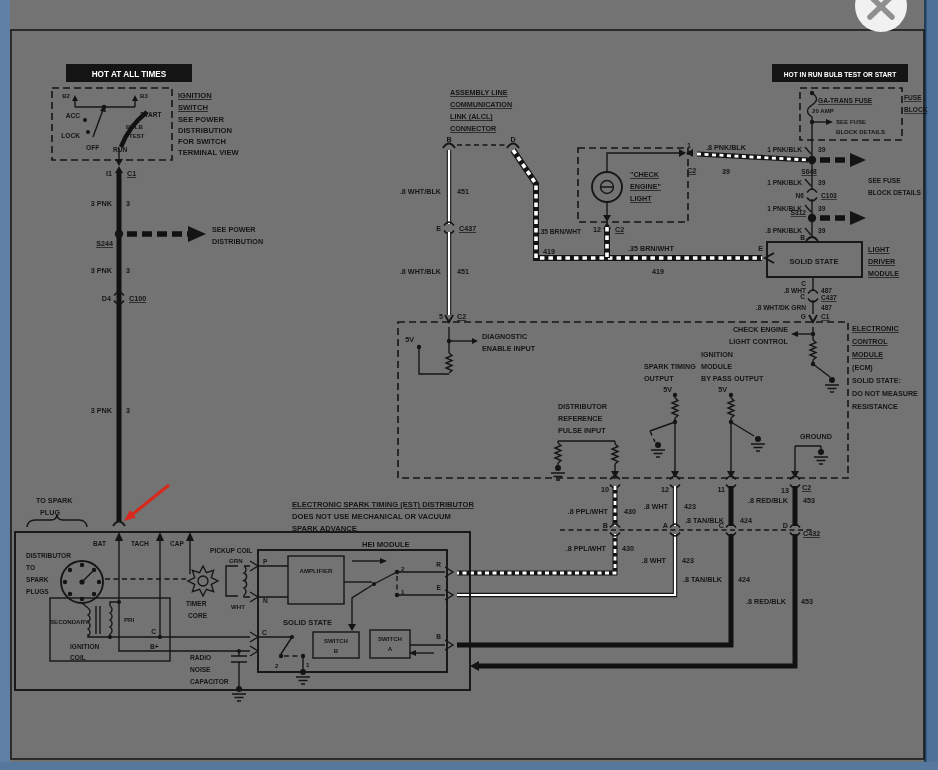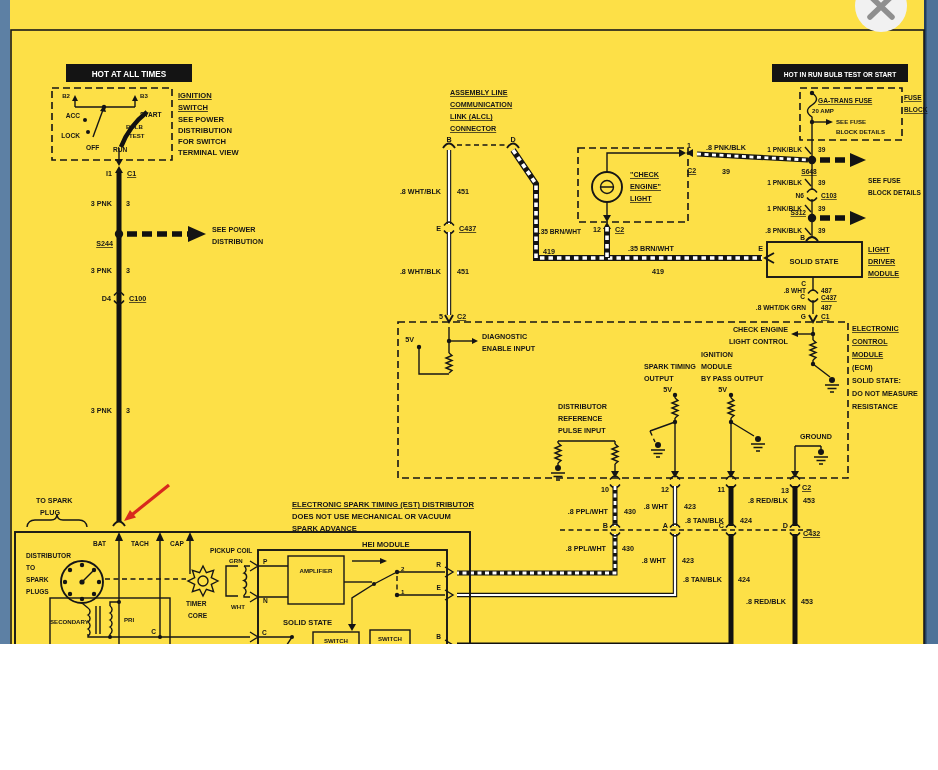--- a/index.html
+++ b/index.html
@@ -1,16 +1,16 @@
 <!DOCTYPE html>
 <html><head>
 <meta charset="utf-8">
 <style>
   html,body{margin:0;padding:0;background:#fff;}
-  #stage{position:relative;width:938px;height:644px;background:#fde047;overflow:hidden;}
+  #stage{position:relative;width:938px;height:770px;background:#737373;overflow:hidden;}
   svg text{font:bold 7.2px "Liberation Sans", sans-serif;fill:#161616;}
   .f8{font-size:8.2px}.f75{font-size:7.6px}.f65{font-size:6.6px}.f6{font-size:6.1px}
   .wt{fill:#fff}
   .me{text-anchor:end}.mm{text-anchor:middle}
   .u{text-decoration:underline}
   .ln{stroke:#161616;stroke-width:1.4;fill:none}
   .ln2{stroke:#161616;stroke-width:1.9;fill:none}
   .thk{stroke:#111;stroke-width:5;fill:none}
   .da{stroke:#111;stroke-width:5.5;stroke-dasharray:10 5;fill:none}
   .h6{stroke:#141414;stroke-width:6;fill:none}

